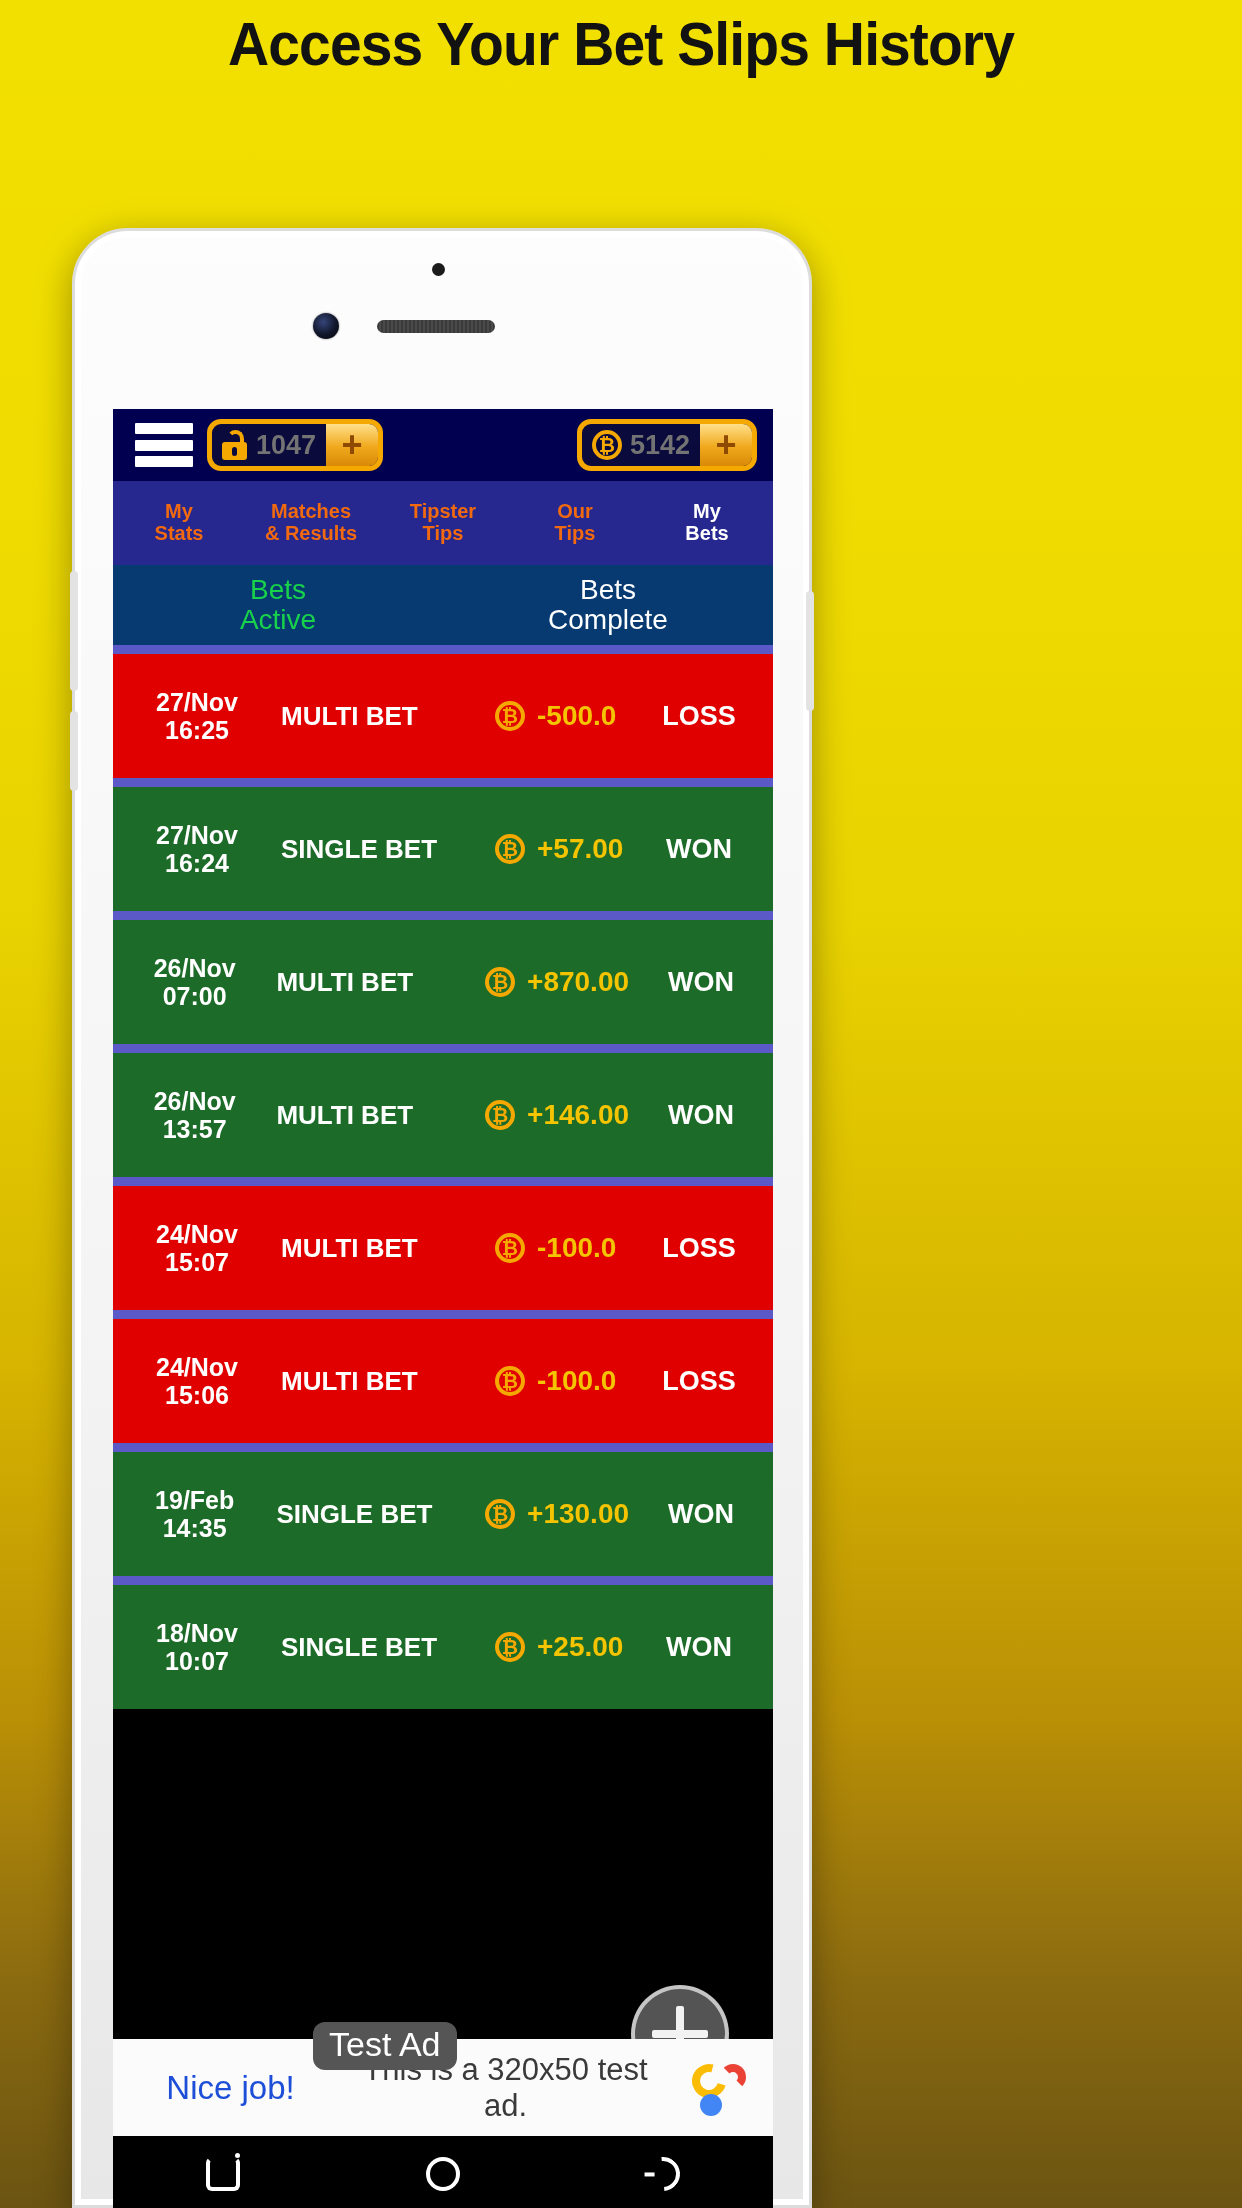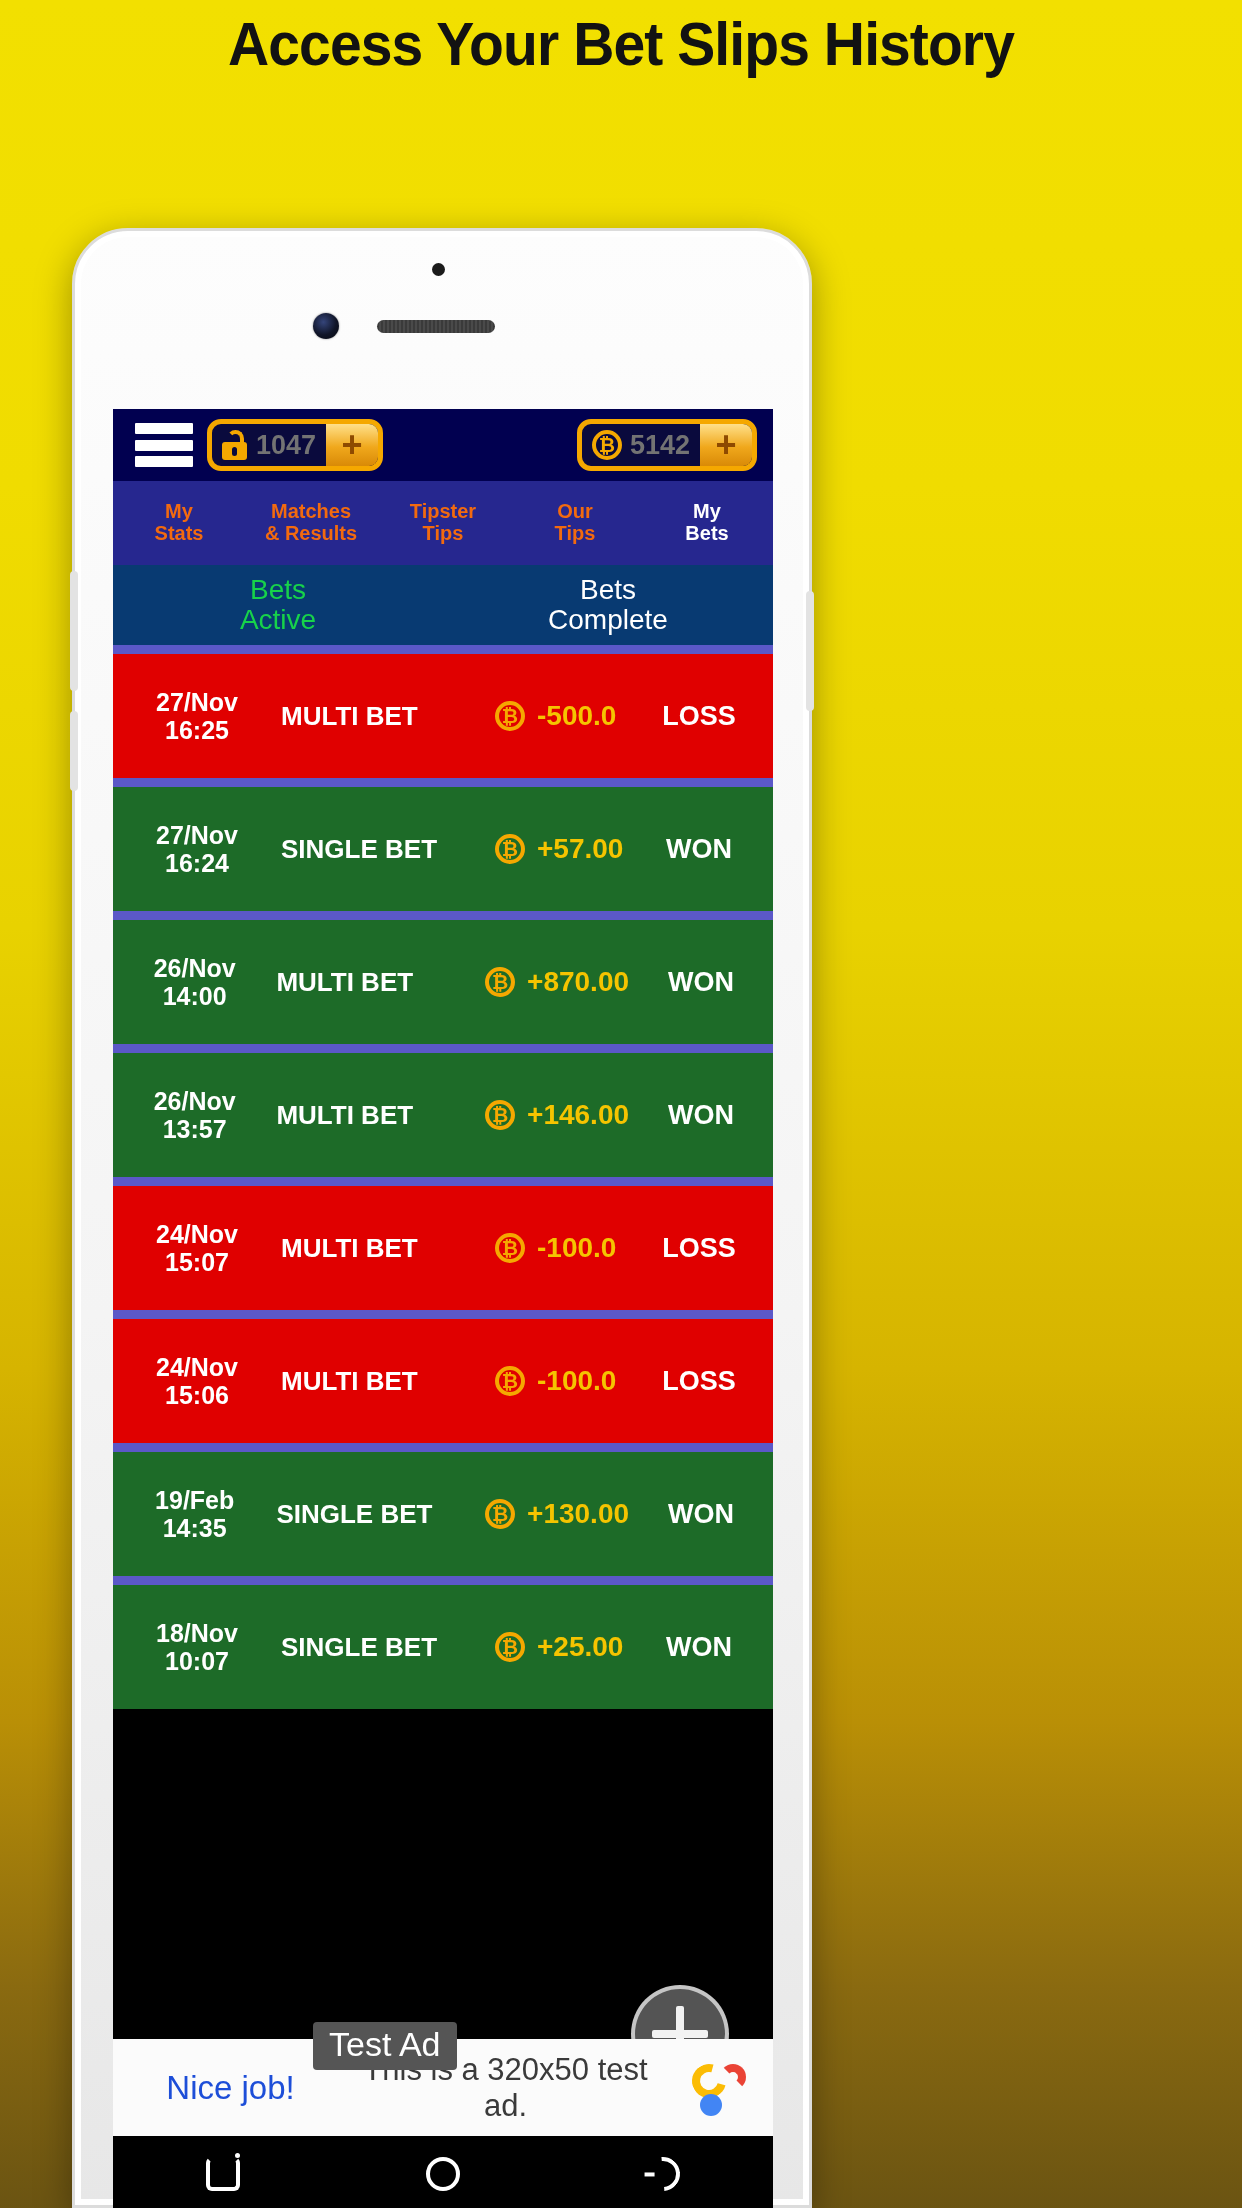--- a/index.html
+++ b/index.html
@@ -106,21 +106,21 @@
   .fab .pl:before{ left:0; top:24px; width:56px; height:8px;}
   .fab .pl:after{ top:0; left:24px; height:56px; width:8px;}
 
   
   .adbar{ position:absolute; left:0; bottom:75px; width:660px; height:97px; background:#fbfbfb;
           display:flex; align-items:center;}
   .ad-l{ width:235px; text-align:center; color:#1d4ed8; font-size:33px;}
   .ad-c{ flex:1; text-align:center; color:#3a3a3a; font-size:31px;}
   .ad-r{ width:110px; display:flex; align-items:center; justify-content:center;}
   .ad-badge{ position:absolute; left:200px; top:-17px; background:#555; color:#fff;
-             font-size:34px; padding:3px 16px 6px; border-radius:4px;}
+             font-size:34px; padding:3px 16px 6px; border-radius:12px;}
   .admob{ position:relative; width:56px; height:56px;}
   .admob .a1{ position:absolute; left:2px; top:4px; width:34px; height:34px; border-radius:50%;
               border:8px solid #fbbc04; border-right-color:transparent; transform:rotate(-30deg);}
   .admob .a2{ position:absolute; right:0; top:4px; width:26px; height:26px; border-radius:50%;
               border:8px solid #ea4335; border-left-color:transparent; border-bottom-color:transparent;}
   .admob .a3{ position:absolute; left:10px; bottom:0; width:22px; height:22px; border-radius:50%;
               background:#4285f4;}
 
   
   .andnav{ position:absolute; left:0; bottom:0; width:660px; height:75px; background:#000;
@@ -232,21 +232,21 @@
           <div class="c-amt">
             <span class="btc-ico">₿</span>
             <span class="val">+57.00</span>
           </div>
           <div class="c-stat">WON</div>
         </div>
         <div class="sep"></div>
         <div class="row won">
           <div class="c-date">
             <div>26/Nov</div>
-            <div>14:00</div>
+            <div>07:00</div>
           </div>
           <div class="c-type">MULTI BET</div>
           <div class="c-amt">
             <span class="btc-ico">₿</span>
             <span class="val">+870.00</span>
           </div>
           <div class="c-stat">WON</div>
         </div>
         <div class="sep"></div>
         <div class="row won">

